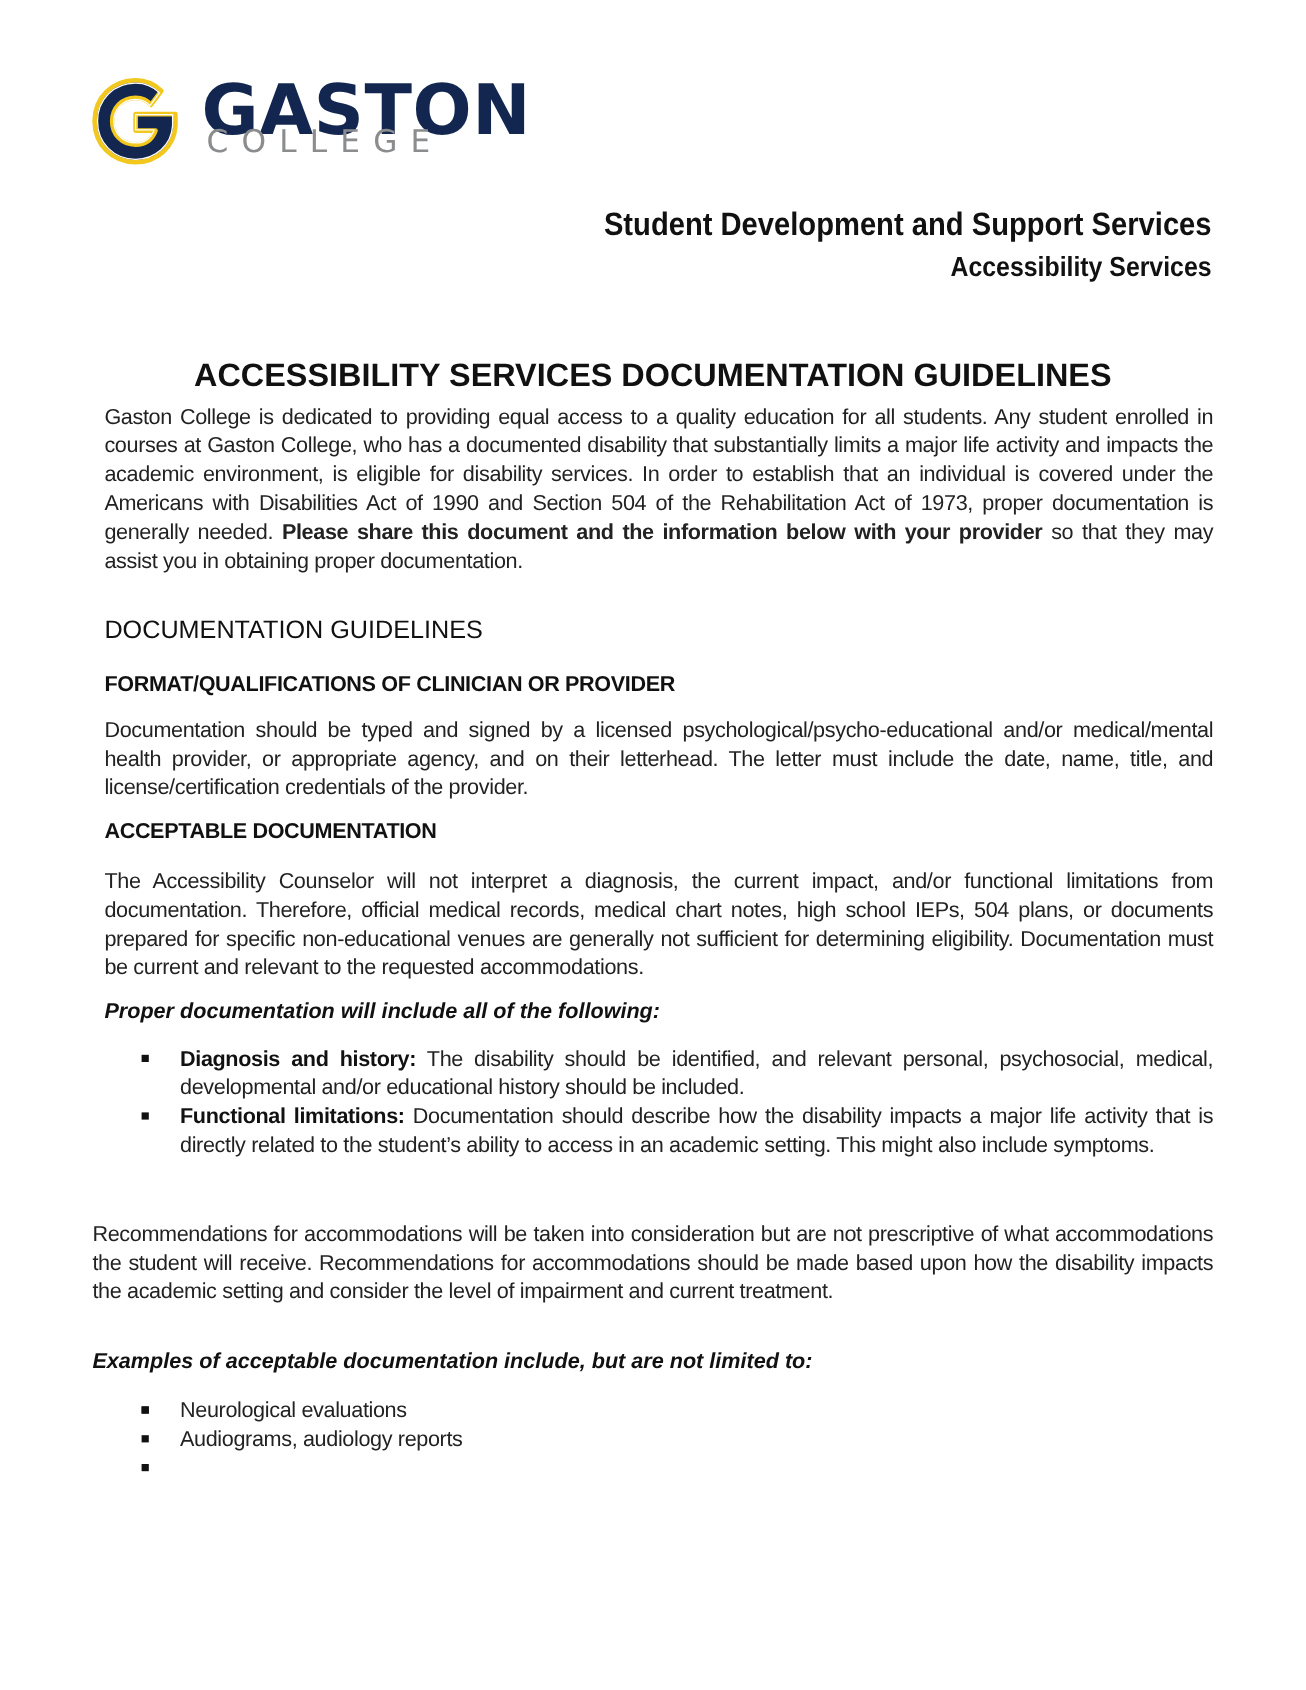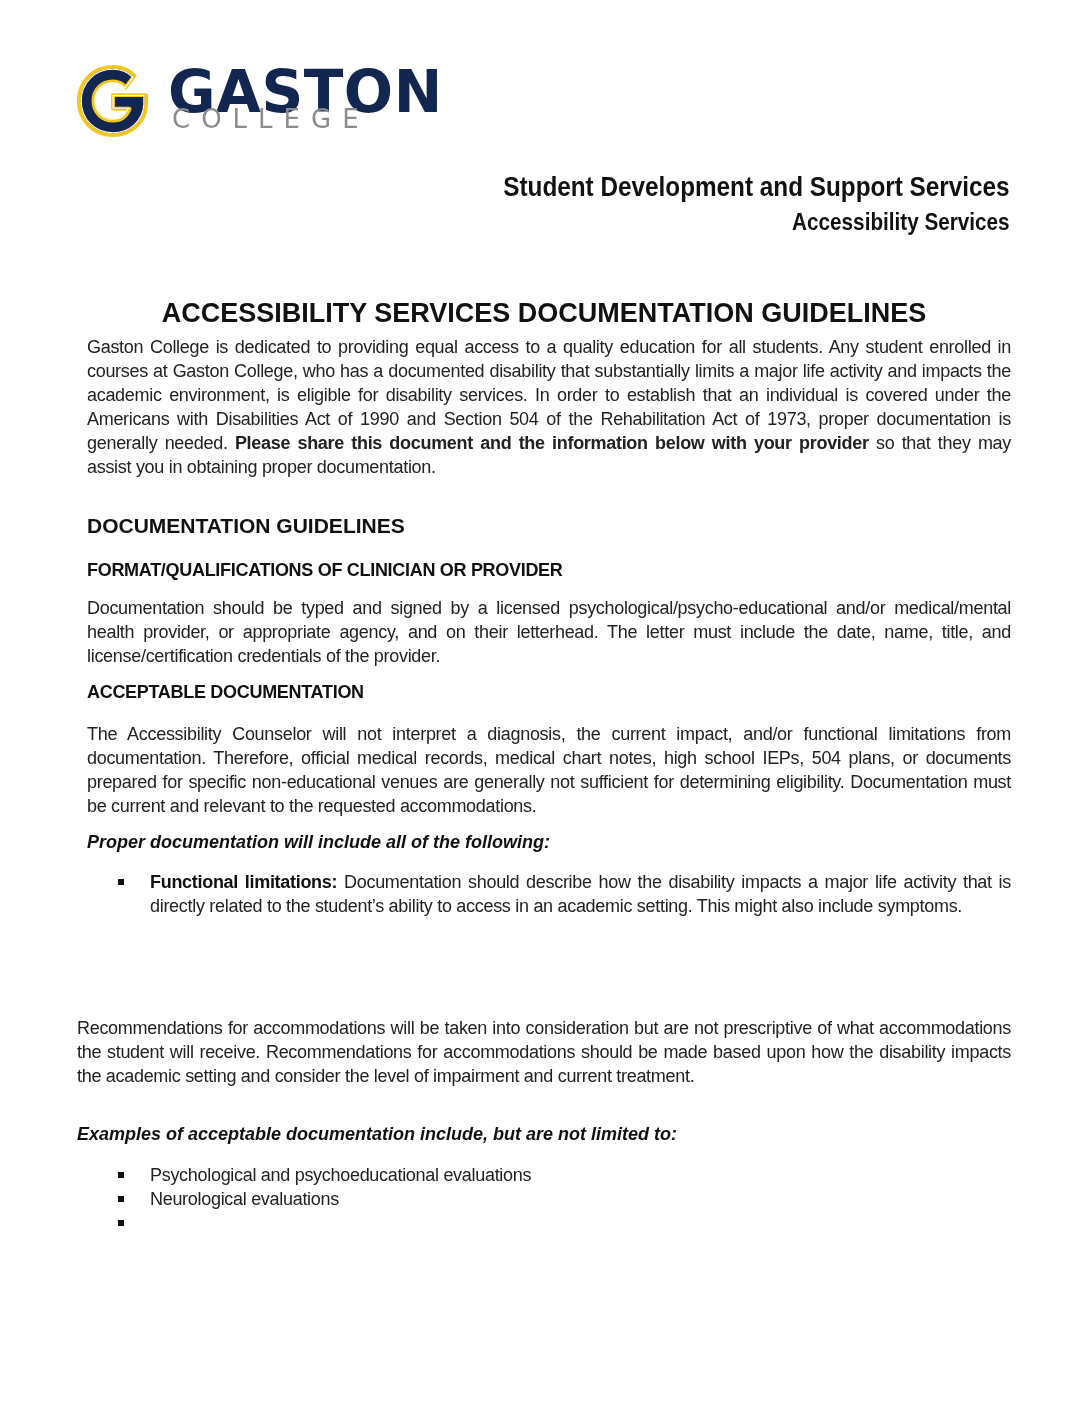--- a/index.html
+++ b/index.html
@@ -16,21 +16,21 @@
     .dept-title { font-size: 27px; font-weight: bold; color: #111; transform: scaleX(0.9); transform-origin: right; white-space: nowrap; }
     .dept-sub { font-size: 23px; font-weight: bold; color: #111; margin-top: 6px; transform: scaleX(0.9); transform-origin: right; white-space: nowrap; }
 
     .doc-title { position: absolute; left: 0; right: 0; top: 284px; text-align: center;
                  font-size: 27px; font-weight: bold; color: #111; margin-top: 14px; }
 
     .content { position: absolute; left: 87px; width: 924px; }
     p { margin: 0; font-size: 18px; line-height: 24px; text-align: justify; color: #222;
         letter-spacing: -0.3px; }
     .intro { top: 335px; }
-    .h2 { position: absolute; left: 87px; top: 514px; font-size: 21px; font-weight: bold; color: #111; }
+    .h2 { position: absolute; left: 87px; top: 514px; font-size: 21px; font-weight: normal; color: #111; }
     .h3a { position: absolute; left: 87px; top: 560px; font-size: 18px; font-weight: bold; color: #111; letter-spacing: -0.3px; }
     .p-format { top: 596px; }
     .h3b { position: absolute; left: 87px; top: 682px; font-size: 18px; font-weight: bold; color: #111; letter-spacing: -0.3px; text-align: right; }
     .p-accept { top: 722px; }
     .proper-h { position: absolute; left: 87px; top: 832px; font-size: 18px; font-weight: bold; font-style: italic; color: #111; }
 
     ul.bullets { position: absolute; left: 110px; width: 901px; margin: 0; padding: 0; list-style: none; }
     ul.bullets li { position: relative; padding-left: 40px; font-size: 18px; line-height: 24px; text-align: justify; color: #222; letter-spacing: -0.3px; }
     ul.bullets li .sq { position: absolute; left: 8px; top: 9px; width: 6px; height: 6px; background: #111; }
     .list1 { top: 870px; }
@@ -68,24 +68,28 @@
 
 <div class="h3a">FORMAT/QUALIFICATIONS OF CLINICIAN OR PROVIDER</div>
 <p class="content p-format">Documentation should be typed and signed by a licensed psychological/psycho-educational and/or medical/mental health provider, or appropriate agency, and on their letterhead.  The letter must include the date, name, title, and license/certification credentials of the provider.</p>
 
 <div class="h3b">ACCEPTABLE DOCUMENTATION</div>
 <p class="content p-accept">The Accessibility Counselor will not interpret a diagnosis, the current impact, and/or functional limitations from documentation. Therefore, official medical records, medical chart notes, high school IEPs, 504 plans, or documents prepared for specific non-educational venues are generally not sufficient for determining eligibility. Documentation must be current and relevant to the requested accommodations.</p>
 
 <div class="proper-h">Proper documentation will include all of the following:</div>
 <ul class="bullets list1">
   <li>
+    <span class="sq"></span><b>Diagnosis and history:</b><span> The disability should be identified, and relevant personal, psychosocial, medical, developmental and/or educational history should be included.</span>
+  </li>
+  <li>
     <span class="sq"></span><b>Functional limitations:</b><span> Documentation should describe how the disability impacts a major life activity that is directly related to the student’s ability to access in an academic setting. This might also include symptoms.</span>
   </li>
 </ul>
 
 <p class="content p-recs">Recommendations for accommodations will be taken into consideration but are not prescriptive of what accommodations the student will receive. Recommendations for accommodations should be made based upon how the disability impacts the academic setting and consider the level of impairment and current treatment.</p>
 
 <div class="examples-h">Examples of acceptable documentation include, but are not limited to:</div>
 <ul class="bullets list2">
-  <li><span class="sq"></span><span>Psychological and psychoeducational evaluations</span></li>
+  <li><span class="sq"></span></li>
   <li><span class="sq"></span><span>Neurological evaluations</span></li>
+  <li><span class="sq"></span><span>Audiograms, audiology reports</span></li>
   <li><span class="sq"></span></li>
 </ul>
 
 </body></html>

